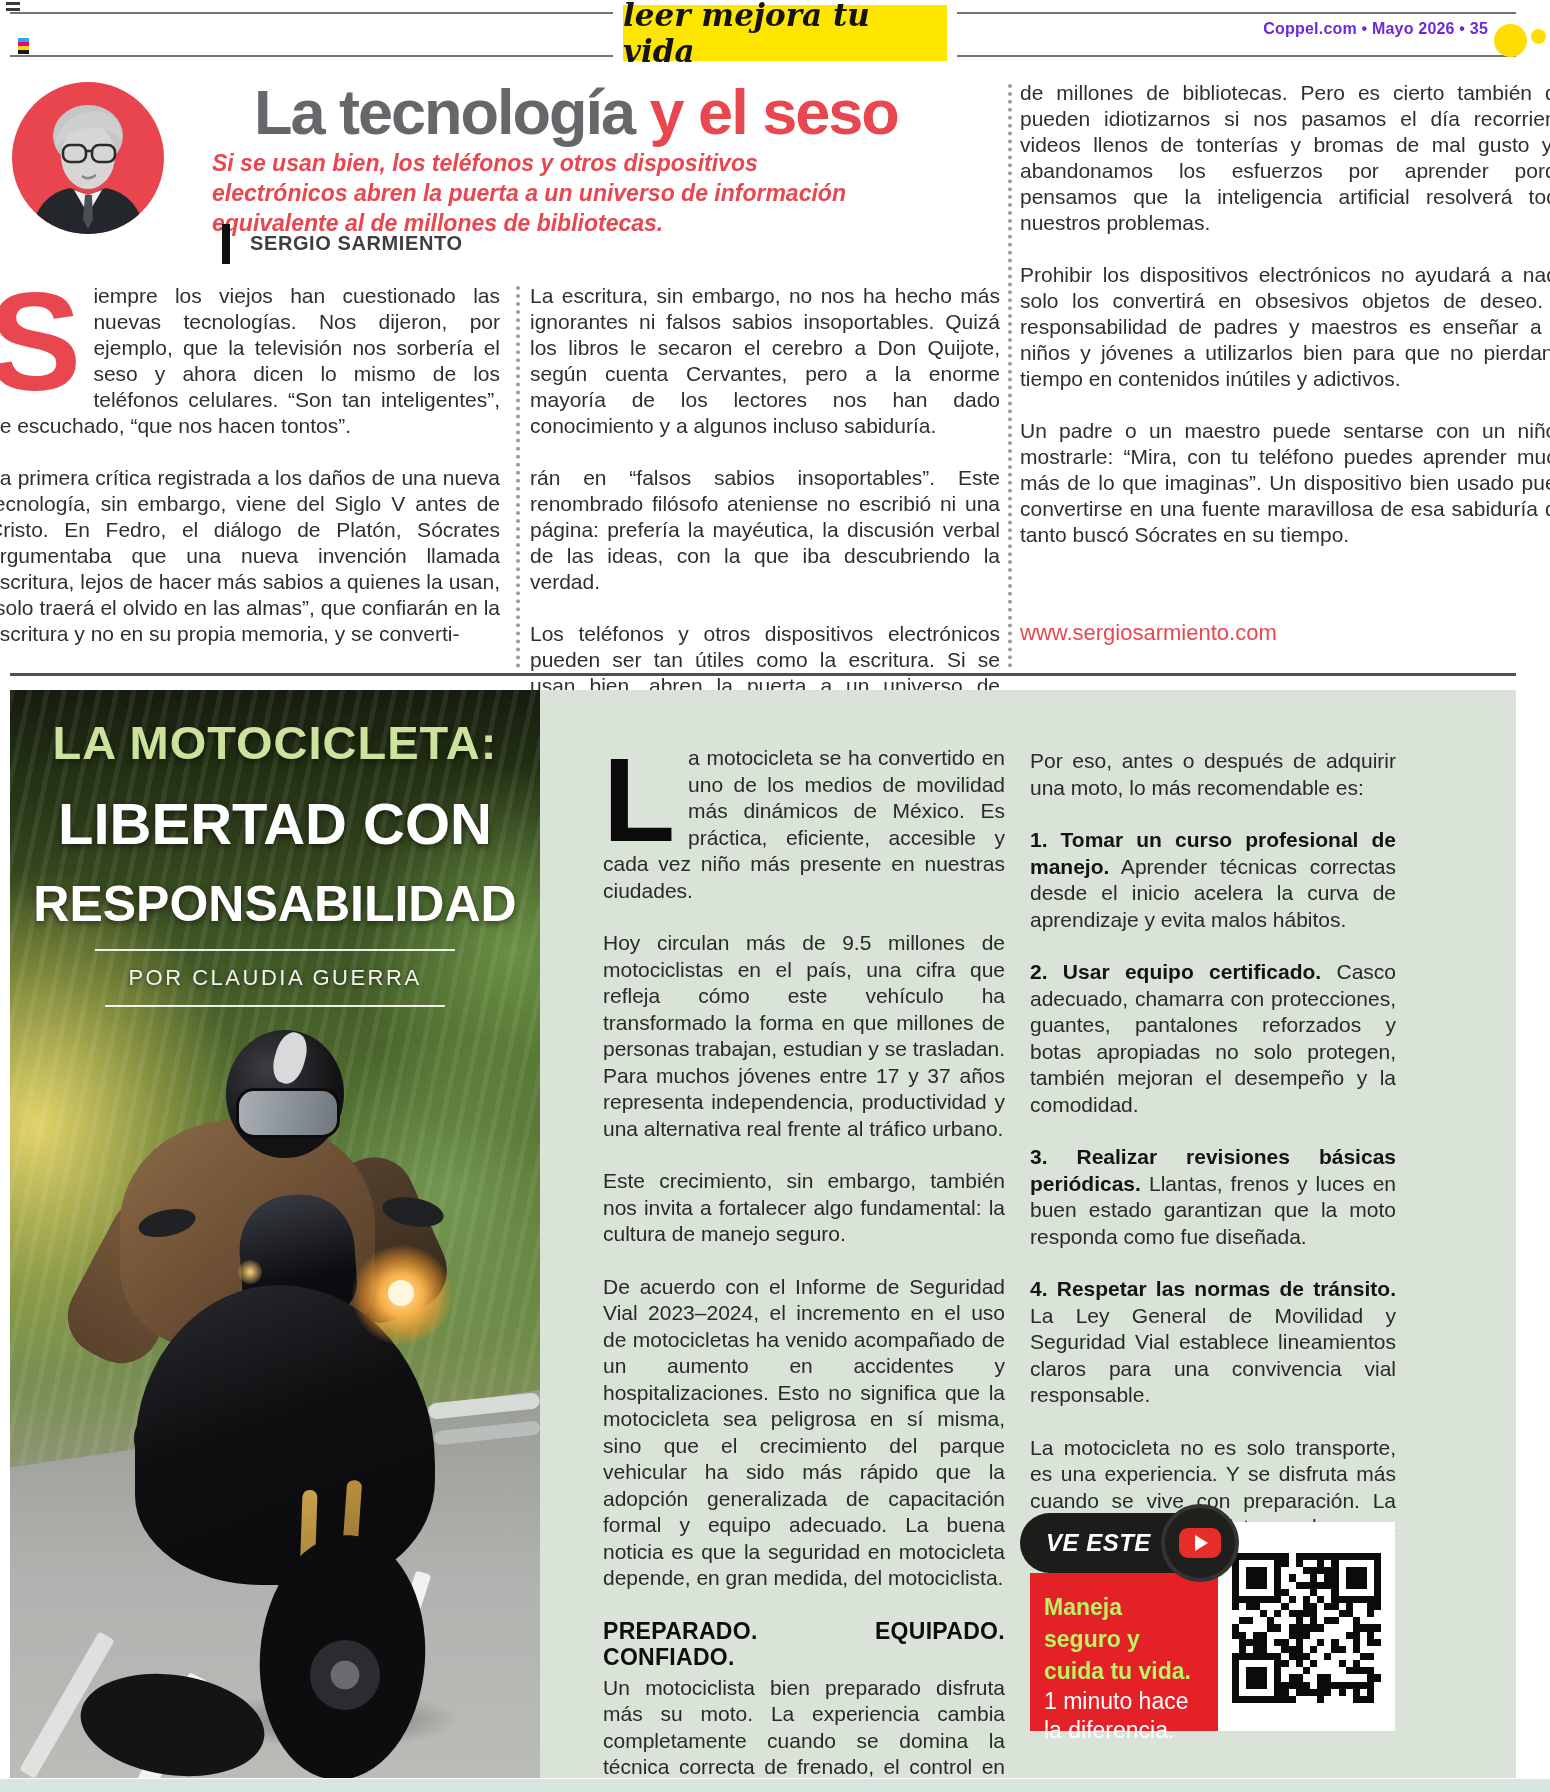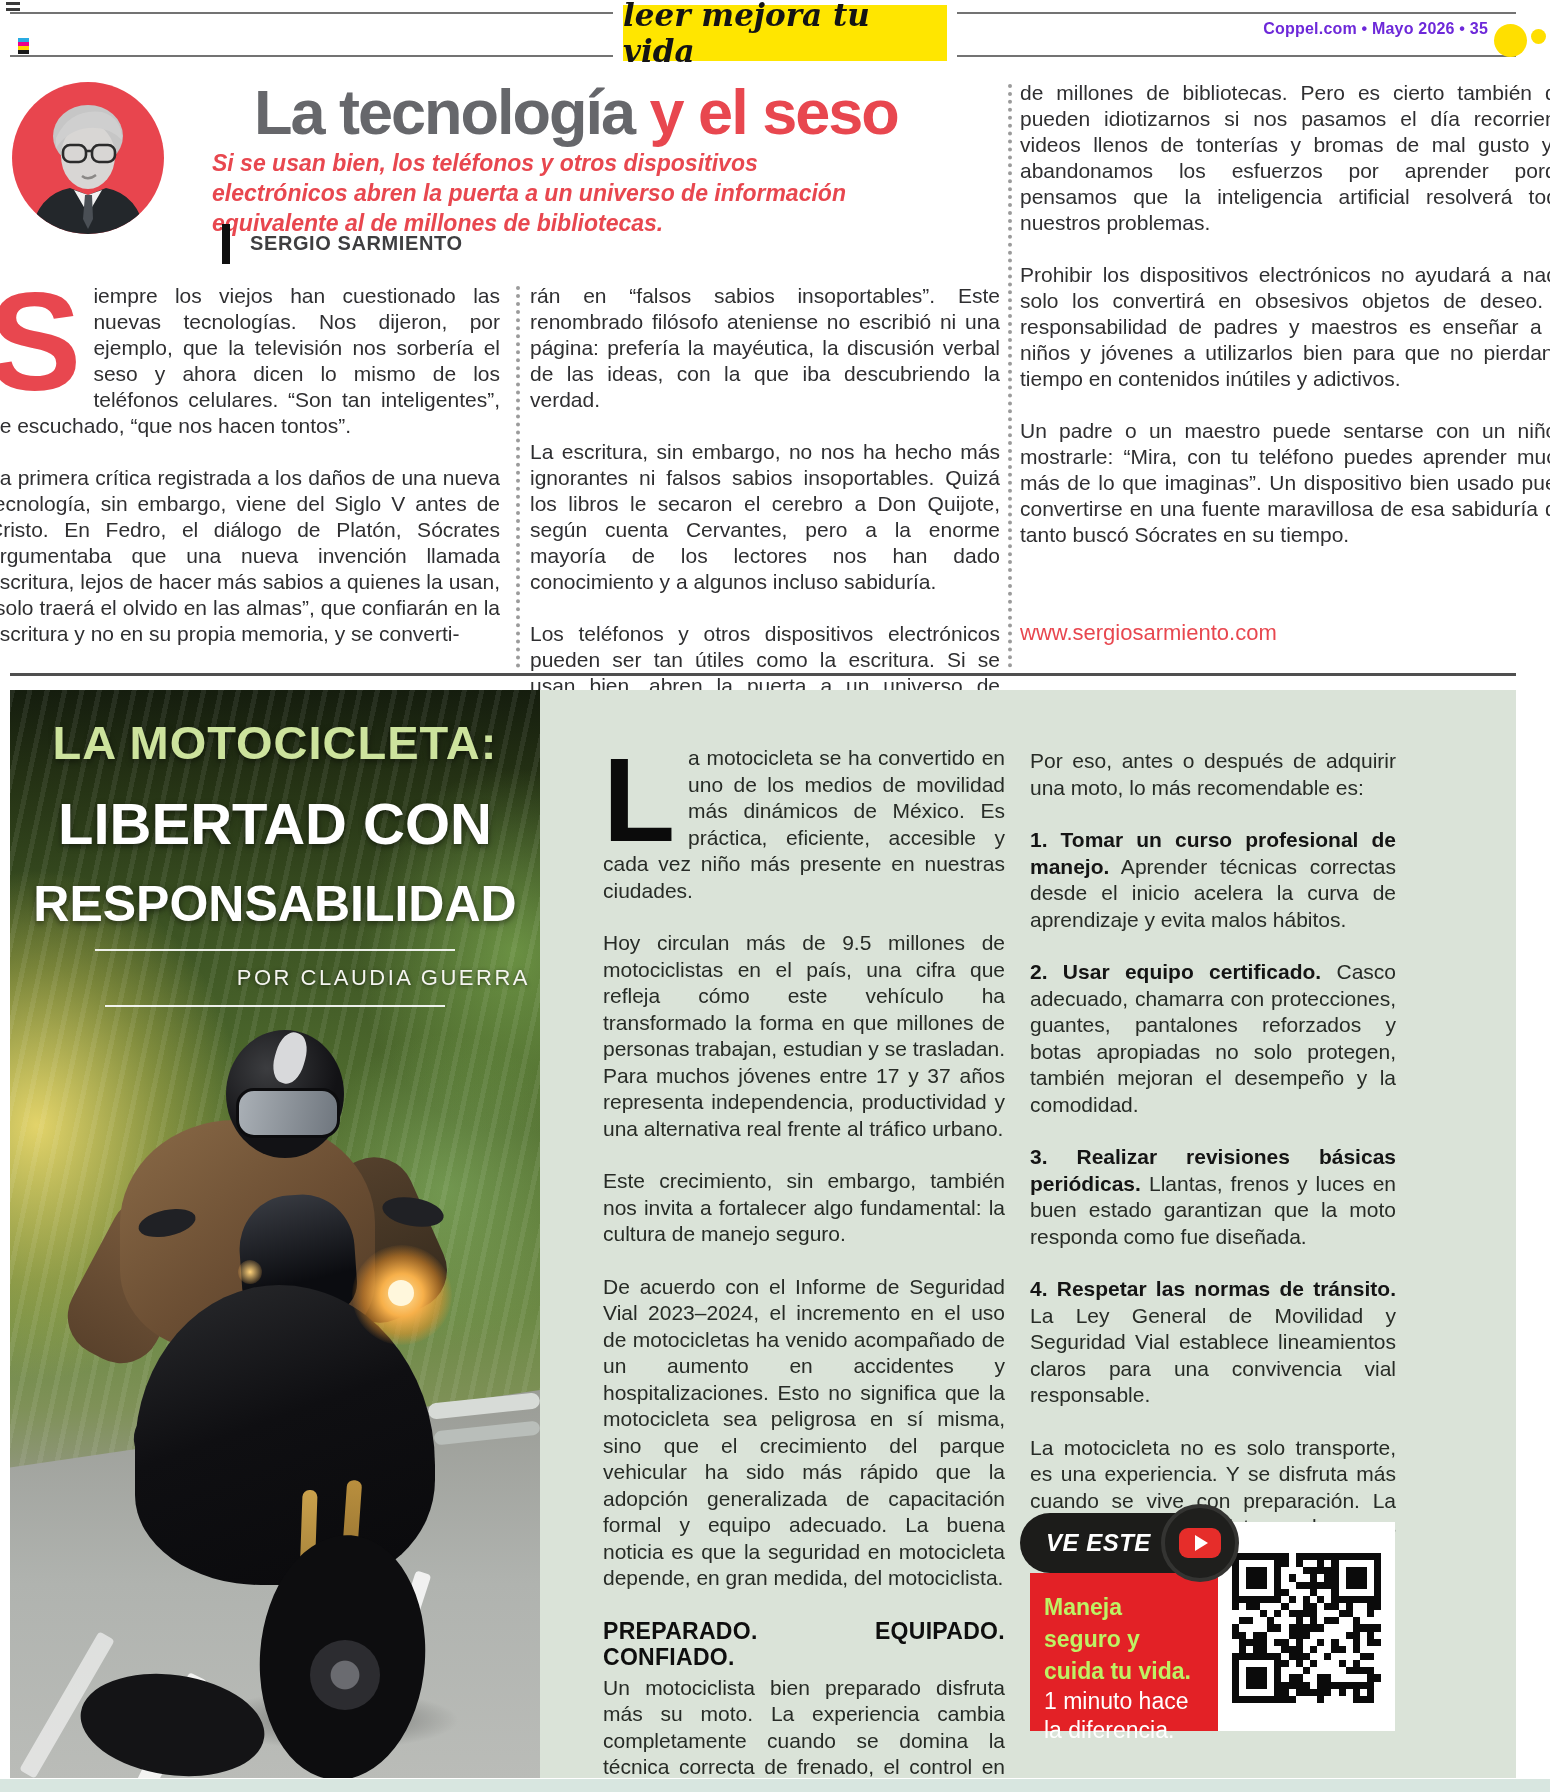--- a/index.html
+++ b/index.html
@@ -48,21 +48,21 @@
   .ph-streaks{left:0;top:0;right:0;bottom:0;background:repeating-linear-gradient(102deg,rgba(255,255,255,.07) 0 5px,rgba(255,255,255,0) 5px 17px);}
   .road{left:0;top:700px;width:530px;height:388px;background:linear-gradient(180deg,#9a9c96,#b0b3af 50%,#babcb8);
         clip-path:polygon(0 20%,100% 0,100% 100%,0 100%);}
   .lane{background:rgba(255,255,255,.82);border-radius:4px;}
   .rail{border-radius:8px;}
   .moto-title{left:10px;top:25px;width:510px;text-align:center;z-index:6;}
   .mt1{font-size:47px;font-weight:bold;color:#cde39d;letter-spacing:1px;text-shadow:0 2px 6px rgba(0,0,0,.55);}
   .mt2{font-size:58px;font-weight:bold;color:#fff;margin-top:20px;letter-spacing:0;text-shadow:0 2px 6px rgba(0,0,0,.55);}
   .mt3{font-size:50px;font-weight:bold;color:#fff;margin-top:18px;text-shadow:0 2px 6px rgba(0,0,0,.55);}
   .mhr{height:2px;background:rgba(255,255,255,.9);margin:0 auto;}
-  .byline{margin-top:14px;font-size:22px;color:#f4f4ef;letter-spacing:2.5px;text-shadow:0 1px 4px rgba(0,0,0,.5);text-align:right;}
+  .byline{margin-top:14px;font-size:22px;color:#f4f4ef;letter-spacing:2.5px;text-shadow:0 1px 4px rgba(0,0,0,.5);}
   .greentext{font-size:21px;line-height:26.5px;text-align:justify;color:#272b26;}
   .greentext p{margin:0 0 26px 0;}
   .mcol{left:593px;top:55px;width:402px;}
   .rcol{left:1020px;top:58px;width:366px;}
   .dc-black{color:#0b0b0b;font-size:118px;line-height:.8;margin:8px 13px 0 0;font-weight:bold;}
   .subhead{font-weight:bold;font-size:23px;color:#0e0e0e;letter-spacing:.3px;margin:0 0 0 0;}
   .tip b{color:#141414;}
   
   .shadowblob{left:200px;top:1000px;width:250px;height:60px;background:radial-gradient(ellipse,rgba(0,0,0,.4),rgba(0,0,0,0) 70%);}
   .rear-wheel{left:70px;top:985px;width:185px;height:100px;background:#141416;border-radius:50%;transform:rotate(8deg);}
@@ -149,22 +149,22 @@
   <div class="abs subtitle">Si se usan bien, los teléfonos y otros dispositivos electrónicos abren la puerta a un universo de información equivalente al de millones de bibliotecas.</div>
   <div class="abs author-bar"></div>
   <div class="abs author">SERGIO SARMIENTO</div>
 
   <div class="abs bodytext col1">
     <p><span class="dc dc-red">S</span><span>iempre los viejos han cuestionado las nuevas tecnologías. Nos dijeron, por ejemplo, que la televisión nos sorbería el seso y ahora dicen lo mismo de los teléfonos celulares. “Son tan inteligentes”, he escuchado, “que nos hacen tontos”.</span></p>
     <p>La primera crítica registrada a los daños de una nueva tecnología, sin embargo, viene del Siglo V antes de Cristo. En Fedro, el diálogo de Platón, Sócrates argumentaba que una nueva invención llamada escritura, lejos de hacer más sabios a quienes la usan, “solo traerá el olvido en las almas”, que confiarán en la escritura y no en su propia memoria, y se converti-</p>
   </div>
   <div class="abs vdot divider-a"></div>
   <div class="abs bodytext col2">
+    <p>La escritura, sin embargo, no nos ha hecho más ignorantes ni falsos sabios insoportables. Quizá los libros le secaron el cerebro a Don Quijote, según cuenta Cervantes, pero a la enorme mayoría de los lectores nos han dado conocimiento y a algunos incluso sabiduría.</p>
     <p>rán en “falsos sabios insoportables”. Este renombrado filósofo ateniense no escribió ni una página: prefería la mayéutica, la discusión verbal de las ideas, con la que iba descubriendo la verdad.</p>
-    <p>La escritura, sin embargo, no nos ha hecho más ignorantes ni falsos sabios insoportables. Quizá los libros le secaron el cerebro a Don Quijote, según cuenta Cervantes, pero a la enorme mayoría de los lectores nos han dado conocimiento y a algunos incluso sabiduría.</p>
     <p>Los teléfonos y otros dispositivos electrónicos pueden ser tan útiles como la escritura. Si se usan bien, abren la puerta a un universo de información equivalente al</p>
   </div>
   <div class="abs vdot divider-b"></div>
   <div class="abs bodytext col3">
     <p>de millones de bibliotecas. Pero es cierto también que pueden idiotizarnos si nos pasamos el día recorriendo videos llenos de tonterías y bromas de mal gusto y si abandonamos los esfuerzos por aprender porque pensamos que la inteligencia artificial resolverá todos nuestros problemas.</p>
     <p>Prohibir los dispositivos electrónicos no ayudará a nadie: solo los convertirá en obsesivos objetos de deseo. La responsabilidad de padres y maestros es enseñar a los niños y jóvenes a utilizarlos bien para que no pierdan el tiempo en contenidos inútiles y adictivos.</p>
     <p>Un padre o un maestro puede sentarse con un niño y mostrarle: “Mira, con tu teléfono puedes aprender mucho más de lo que imaginas”. Un dispositivo bien usado puede convertirse en una fuente maravillosa de esa sabiduría que tanto buscó Sócrates en su tiempo.</p>
   </div>
   <div class="abs website">www.sergiosarmiento.com</div>
 

